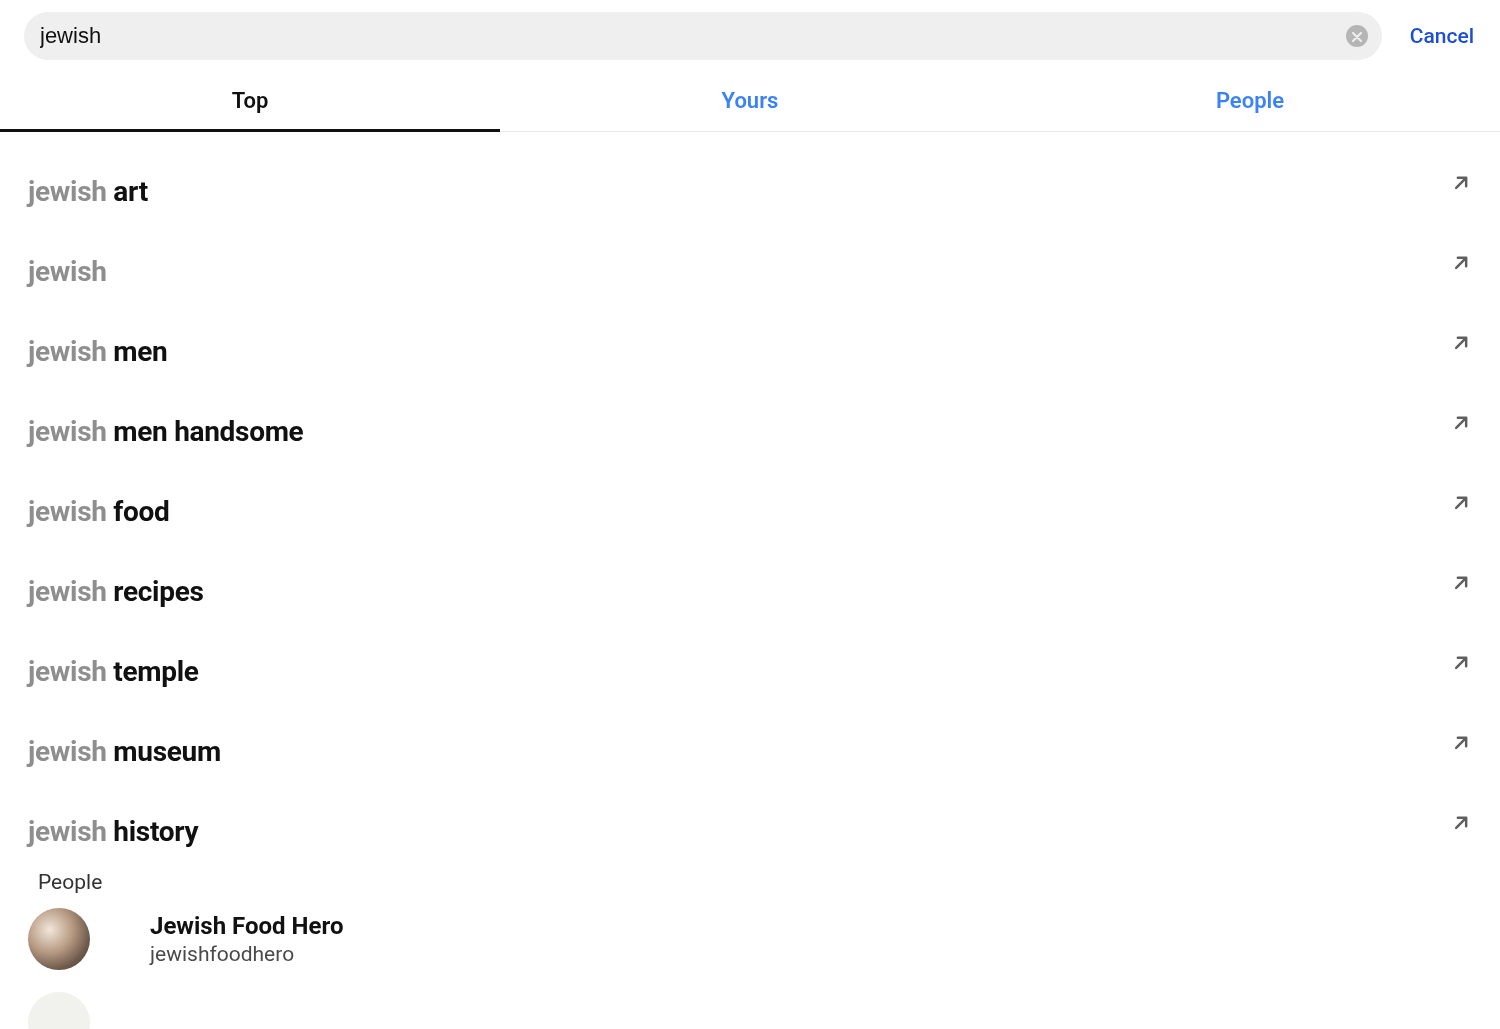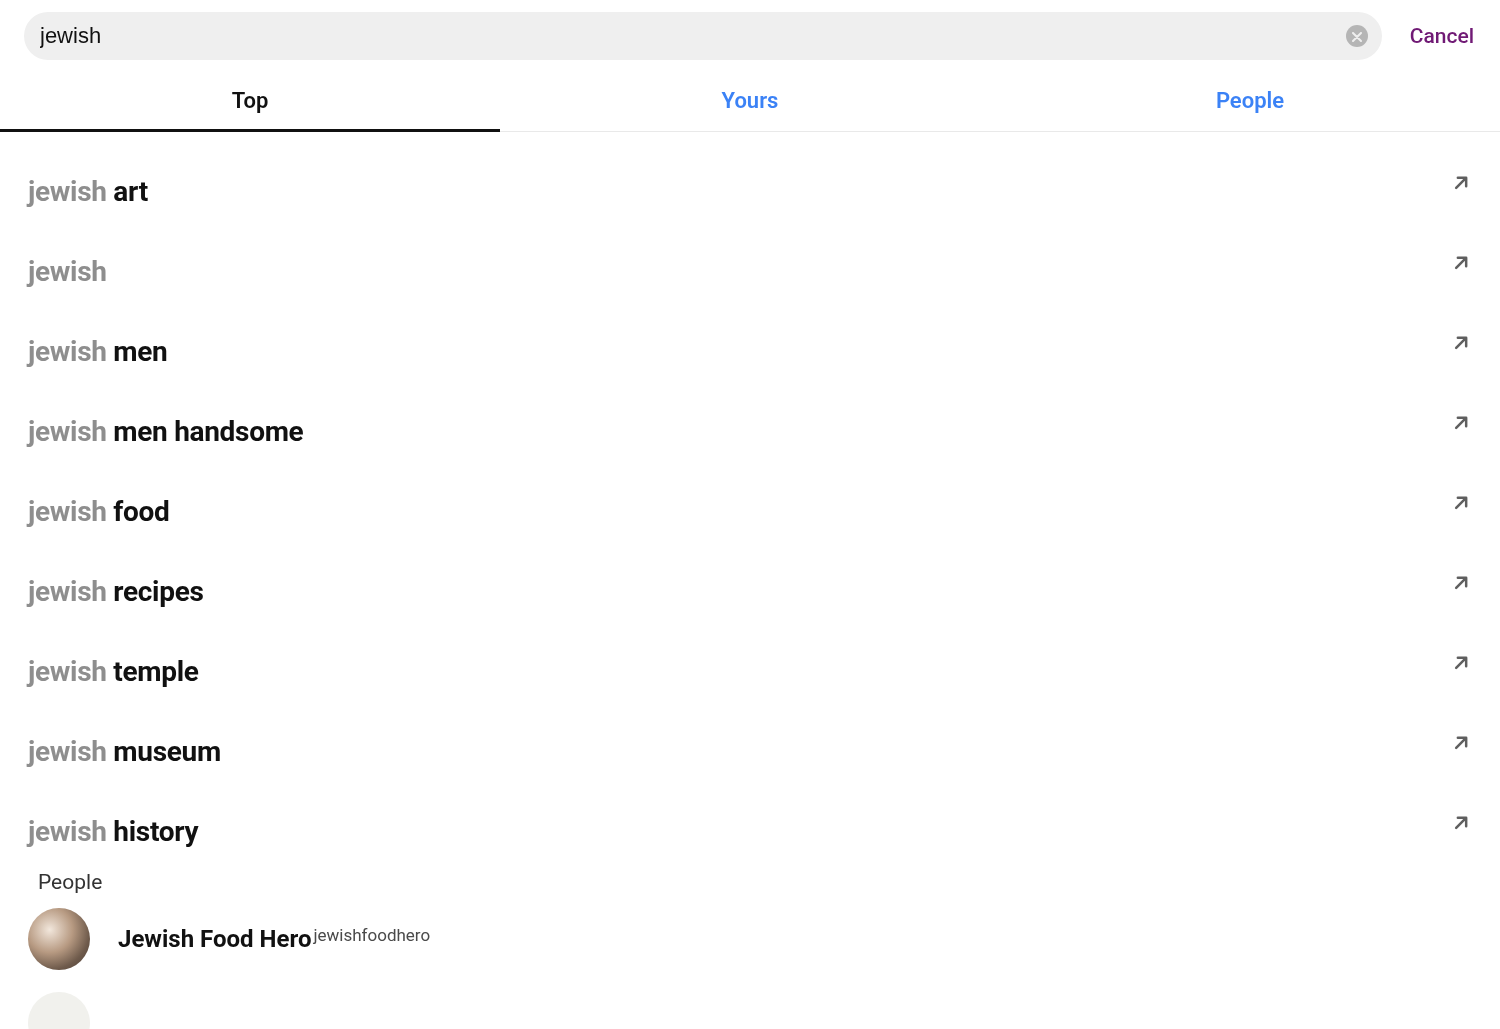--- a/index.html
+++ b/index.html
@@ -39,21 +39,21 @@
     width: 22px; height: 22px;
     border-radius: 50%;
     background: #b5b5b5;
     display: flex; align-items: center; justify-content: center;
     cursor: pointer;
   }
   .clear-btn svg { width: 10px; height: 10px; fill: #efefef; }
   .cancel-link {
     font-size: 21px;
     font-weight: 500;
-    color: #701a75;
+    color: #1d4ed8;
     padding: 0 16px;
     cursor: pointer;
   }
   .tabs {
     display: flex;
     margin-top: 14px;
     border-bottom: 1px solid #e9e9e9;
   }
   .tab {
     flex: 1;
@@ -118,28 +118,28 @@
   .avatar {
     width: 62px; height: 62px;
     border-radius: 50%;
     background: radial-gradient(circle at 35% 35%, #f2e7dc 0%, #b79a82 40%, #6e5a4b 70%, #4a3b33 100%);
     margin-left: -10px;
   }
   .avatar.placeholder {
     background: #f1f1ed;
     margin-top: 22px;
   }
-  .person-info { display: flex; gap: 2px; }
+  .person-info { display: flex; flex-direction: column; gap: 2px; margin-left: 32px; }
   .person-name {
     font-size: 24px;
     font-weight: 700;
     color: #111;
   }
   .person-handle {
-    font-size: 17px;
+    font-size: 21px;
     font-weight: 400;
     color: #4a4a4a;
   }
 </style>
 </head>
 <body>
 
 <div class="search-row">
   <div class="search-box">
     <input class="search-input" type="text" value="jewish" style="">

